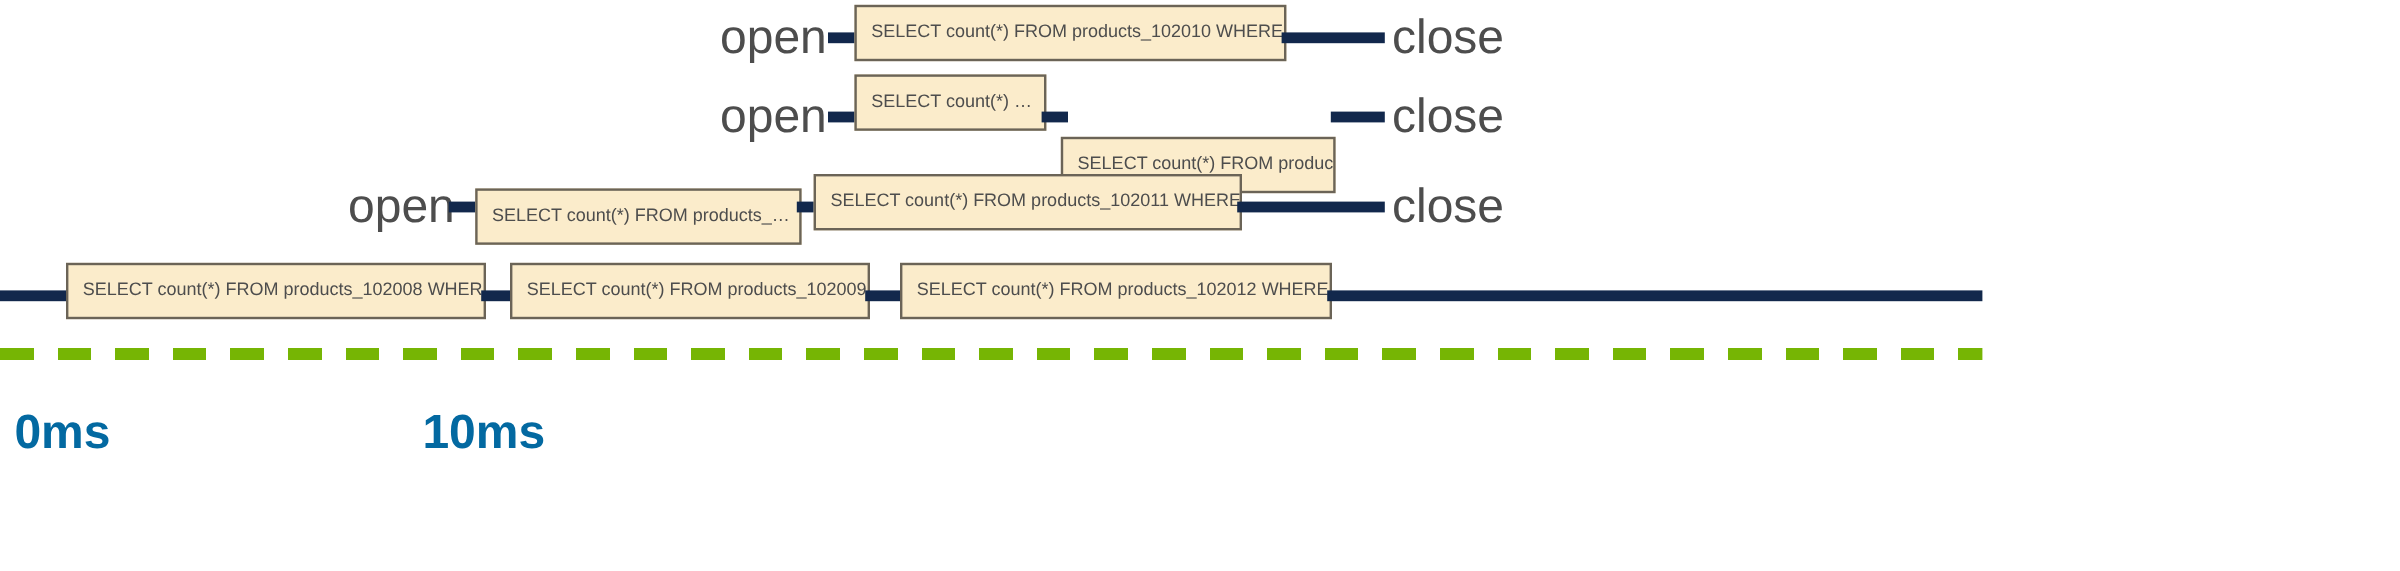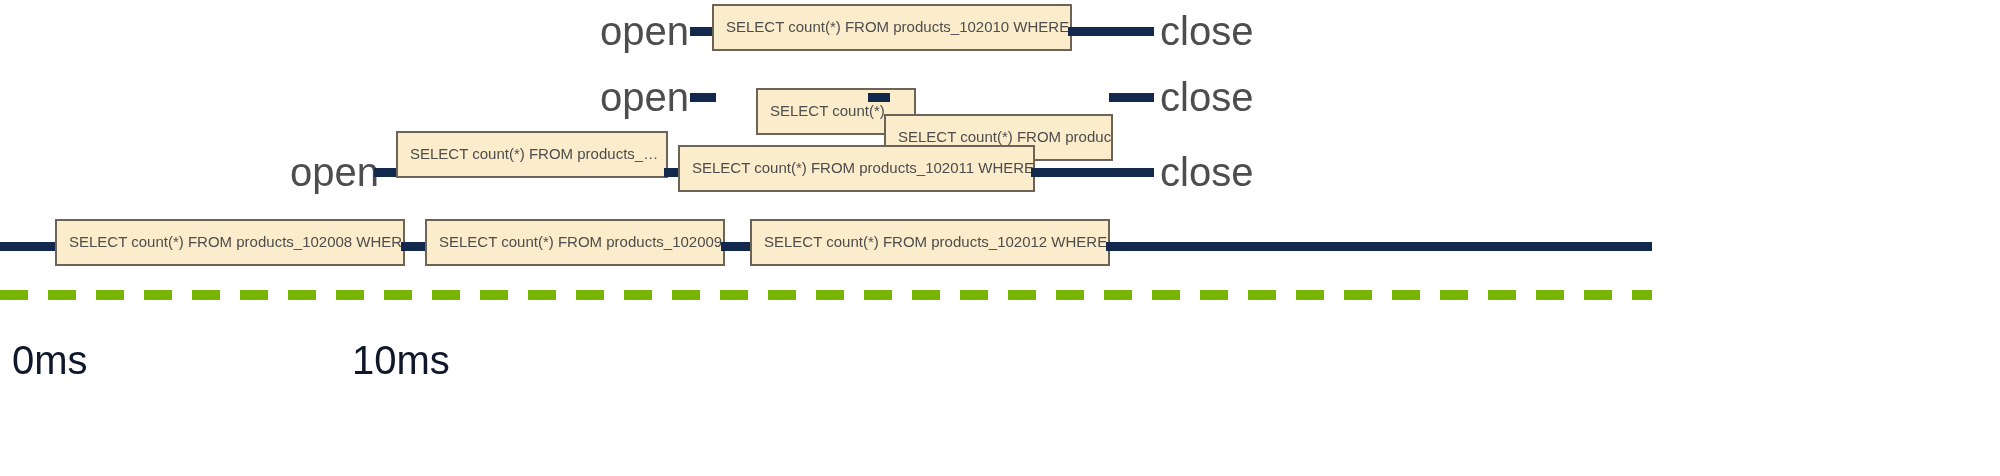--- a/index.html
+++ b/index.html
@@ -76,59 +76,60 @@
     width: 0;
     height: 0;
     border-top: 14px solid transparent;
     border-bottom: 14px solid transparent;
     border-left: 22px solid #76b504;
   }
 
   
   .tick {
     position: absolute;
-    color: #0f172a;
+    color: #0369a1;
     font-size: 40px;
     line-height: 1;
     white-space: nowrap;
+    font-weight: bold;
   }
 </style>
 </head>
 <body>
 
 <div id="stage">
 
   <div class="row">
     <span class="caption" style="left:600px; top:11px;">open</span>
     <div class="line" style="left:690px; top:27px; width:26px;"></div>
     <div class="stmt" style="left:712px; top:4px; width:360px; height:47px;">
       <span>SELECT count(*) FROM products_102010 WHERE …</span>
     </div>
     <div class="line" style="left:1068px; top:27px; width:86px;"></div>
     <span class="caption" style="left:1160px; top:11px;">close</span>
   </div>
 
   <div class="row">
     <span class="caption" style="left:600px; top:77px;">open</span>
     <div class="line" style="left:690px; top:93px; width:26px;"></div>
-    <div class="stmt" style="left:712px; top:88px; width:160px; height:47px;margin-left:44px;">
+    <div class="stmt" style="left:712px; top:62px; width:160px; height:47px;">
       <span>SELECT count(*) …</span>
     </div>
     <div class="line" style="left:868px; top:93px; width:22px;"></div>
     <div class="stmt" style="left:884px; top:70px; width:229px; height:47px;margin-top:44px;">
       <span>SELECT count(*) FROM  produc</span>
     </div>
     <div class="line" style="left:1109px; top:93px; width:45px;"></div>
     <span class="caption" style="left:1160px; top:77px;">close</span>
   </div>
 
   <div class="row">
     <span class="caption" style="left:290px; top:152px;">open</span>
     <div class="line" style="left:374px; top:168px; width:26px;"></div>
-    <div class="stmt" style="left:396px; top:131px; width:272px; height:47px;">
+    <div class="stmt" style="left:396px; top:157px; width:272px; height:47px;">
       <span>SELECT count(*) FROM products_…</span>
     </div>
     <div class="line" style="left:664px; top:168px; width:20px;"></div>
     <div class="stmt" style="left:678px; top:145px; width:357px; height:47px;">
       <span>SELECT count(*) FROM products_102011 WHERE …</span>
     </div>
     <div class="line" style="left:1031px; top:168px; width:123px;"></div>
     <span class="caption" style="left:1160px; top:152px;">close</span>
   </div>
 

